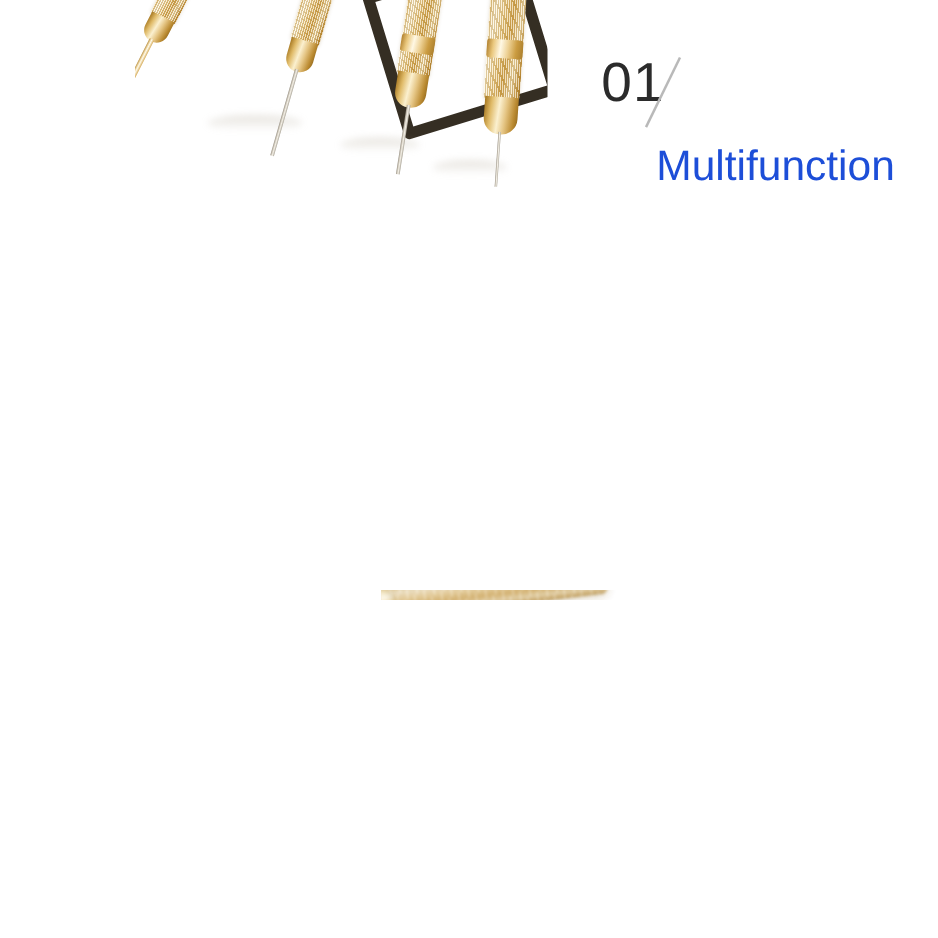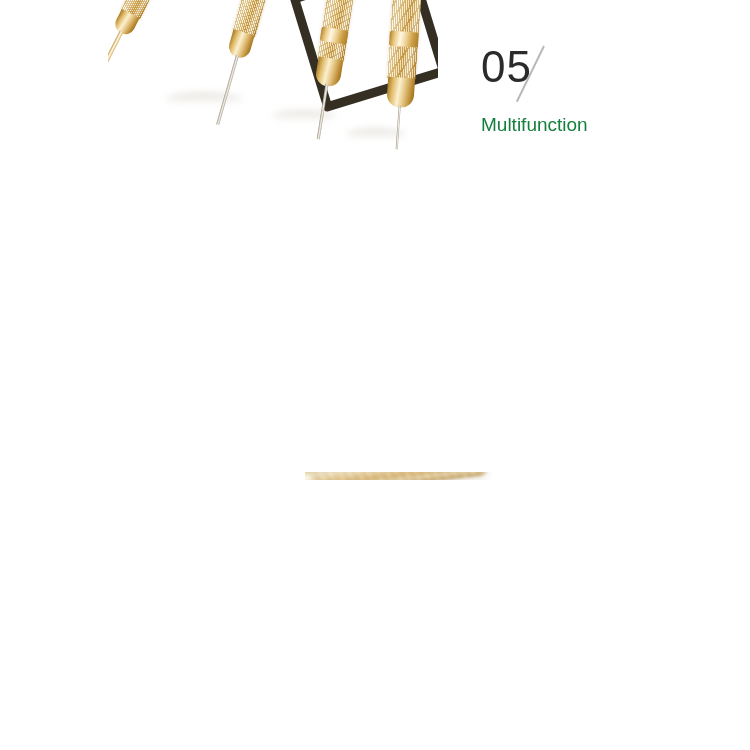--- a/index.html
+++ b/index.html
@@ -31,27 +31,28 @@
   }
   .cap-slash{
     position:absolute;
     left:62px;top:2px;
     width:2px;height:62px;
     background:#b9b9b9;
     transform:rotate(26deg);
     transform-origin:top center;
   }
   .cap-title{
-    font-size:19px;
-    color:#15803d;
+    font-size:34px;
+    color:#1d4ed8;
     font-weight:400;
     letter-spacing:0px;
     white-space:nowrap;
     margin-top:18px;
     font-family:"Liberation Sans",sans-serif;
+    margin-left:44px;
   }
   #caption-1{left:481px;top:44px;}
 
   
   .photo{position:absolute;overflow:hidden;background:#ffffff;}
 
   
   #photo-1{left:108px;top:0px;width:330px;height:205px;}
   .tool1{position:absolute;transform-origin:top center;}
   .t-knurl{
@@ -167,21 +168,21 @@
 
         <div class="t-band" style="left:18px;top:116px;width:29px;height:15px;"></div>
         <div class="t-cone" style="top:162px;width:27px;height:30px;border-radius:0 0 13px 13px;"></div>
         <div class="t-needle" style="top:190px;width:2px;height:44px;"></div>
       </div>
 
     </div>
 
     <div class="caption" id="caption-1">
       <div class="cap-num-row">
-        <span class="cap-num">05</span>
+        <span class="cap-num">01</span>
         <span class="cap-slash"></span>
       </div>
       <div class="cap-title">Multifunction</div>
     </div>
   </div>
 
   <div class="panel" id="panel-2">
 
     <div class="photo" id="photo-2">
 

